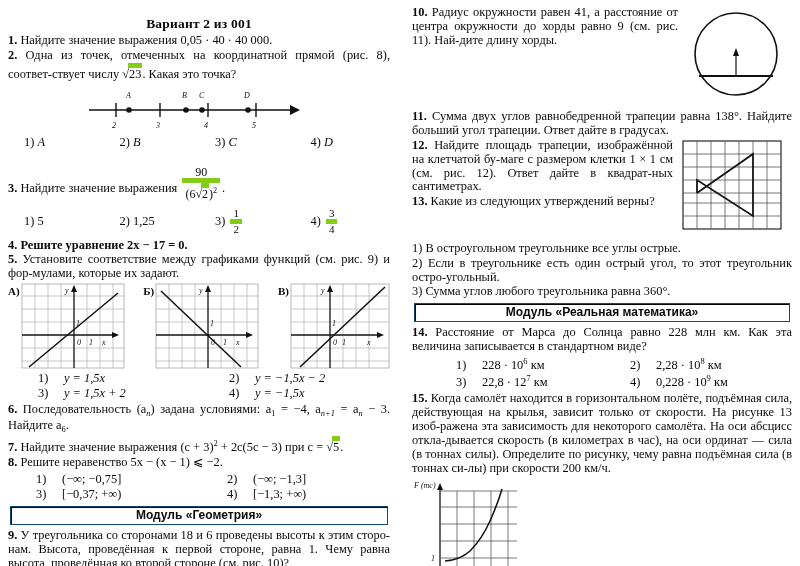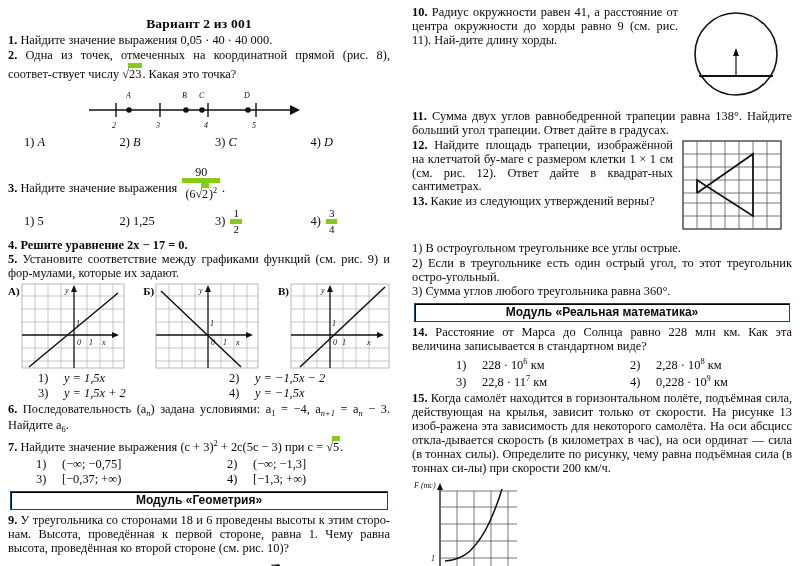--- a/index.html
+++ b/index.html
@@ -251,20 +251,24 @@
     <p class="q">
       <span class="num">6.</span>
       <span>Последовательность (a</span><sub class="it">n</sub><span>) задана условиями: a</span><sub>1</sub><span> = −4, a</span><sub class="it">n+1</sub><span> = a</span><sub class="it">n</sub><span> − 3. Найдите a</span><sub>6</sub><span>.</span>
     </p>
 
     <p class="q">
       <span class="num">7.</span>
       <span>Найдите значение выражения (c + 3)</span><sup>2</sup><span> + 2c(5c − 3) при c = </span>√<span class="rad">5</span><span>.</span>
     </p>
 
+    <p class="q">
+      <span class="num">8.</span>
+      <span>Решите неравенство 5x − (x − 1) ⩽ −2.</span>
+    </p>
 
     <div class="ans-grid">
       <div class="row">
         <div class="a"><span class="lab">1)</span><span>(−∞; −0,75]</span></div>
         <div class="a"><span class="lab">2)</span><span>(−∞; −1,3]</span></div>
       </div>
       <div class="row">
         <div class="a"><span class="lab">3)</span><span>[−0,37; +∞)</span></div>
         <div class="a"><span class="lab">4)</span><span>[−1,3; +∞)</span></div>
       </div>
@@ -358,21 +362,21 @@
       <span class="num">14.</span>
       <span>Расстояние от Марса до Солнца равно 228 млн км. Как эта величина записывается в стандартном виде?</span>
     </p>
 
     <div class="ans-grid">
       <div class="row">
         <div class="a" style="padding-left:44px"><span class="lab">1)</span><span>228 · 10</span><sup>6</sup><span> км</span></div>
         <div class="a"><span class="lab">2)</span><span>2,28 · 10</span><sup>8</sup><span> км</span></div>
       </div>
       <div class="row">
-        <div class="a" style="padding-left:44px"><span class="lab">3)</span><span>22,8 · 11</span><sup>7</sup><span> км</span></div>
+        <div class="a" style="padding-left:44px"><span class="lab">3)</span><span>22,8 · 12</span><sup>7</sup><span> км</span></div>
         <div class="a"><span class="lab">4)</span><span>0,228 · 10</span><sup>9</sup><span> км</span></div>
       </div>
     </div>
 
     <p class="q">
       <span class="num">15.</span>
       <span>Когда самолёт находится в горизонтальном полёте, подъёмная сила, действующая на крылья, зависит только от скорости. На рисунке 13 изоб-ражена эта зависимость для некоторого самолёта. На оси абсцисс откла-дывается скорость (в километрах в час), на оси ординат — сила (в тоннах силы). Определите по рисунку, чему равна подъёмная сила (в тоннах си-лы) при скорости 200 км/ч.</span>
     </p>
 
     <div class="smallfig">

